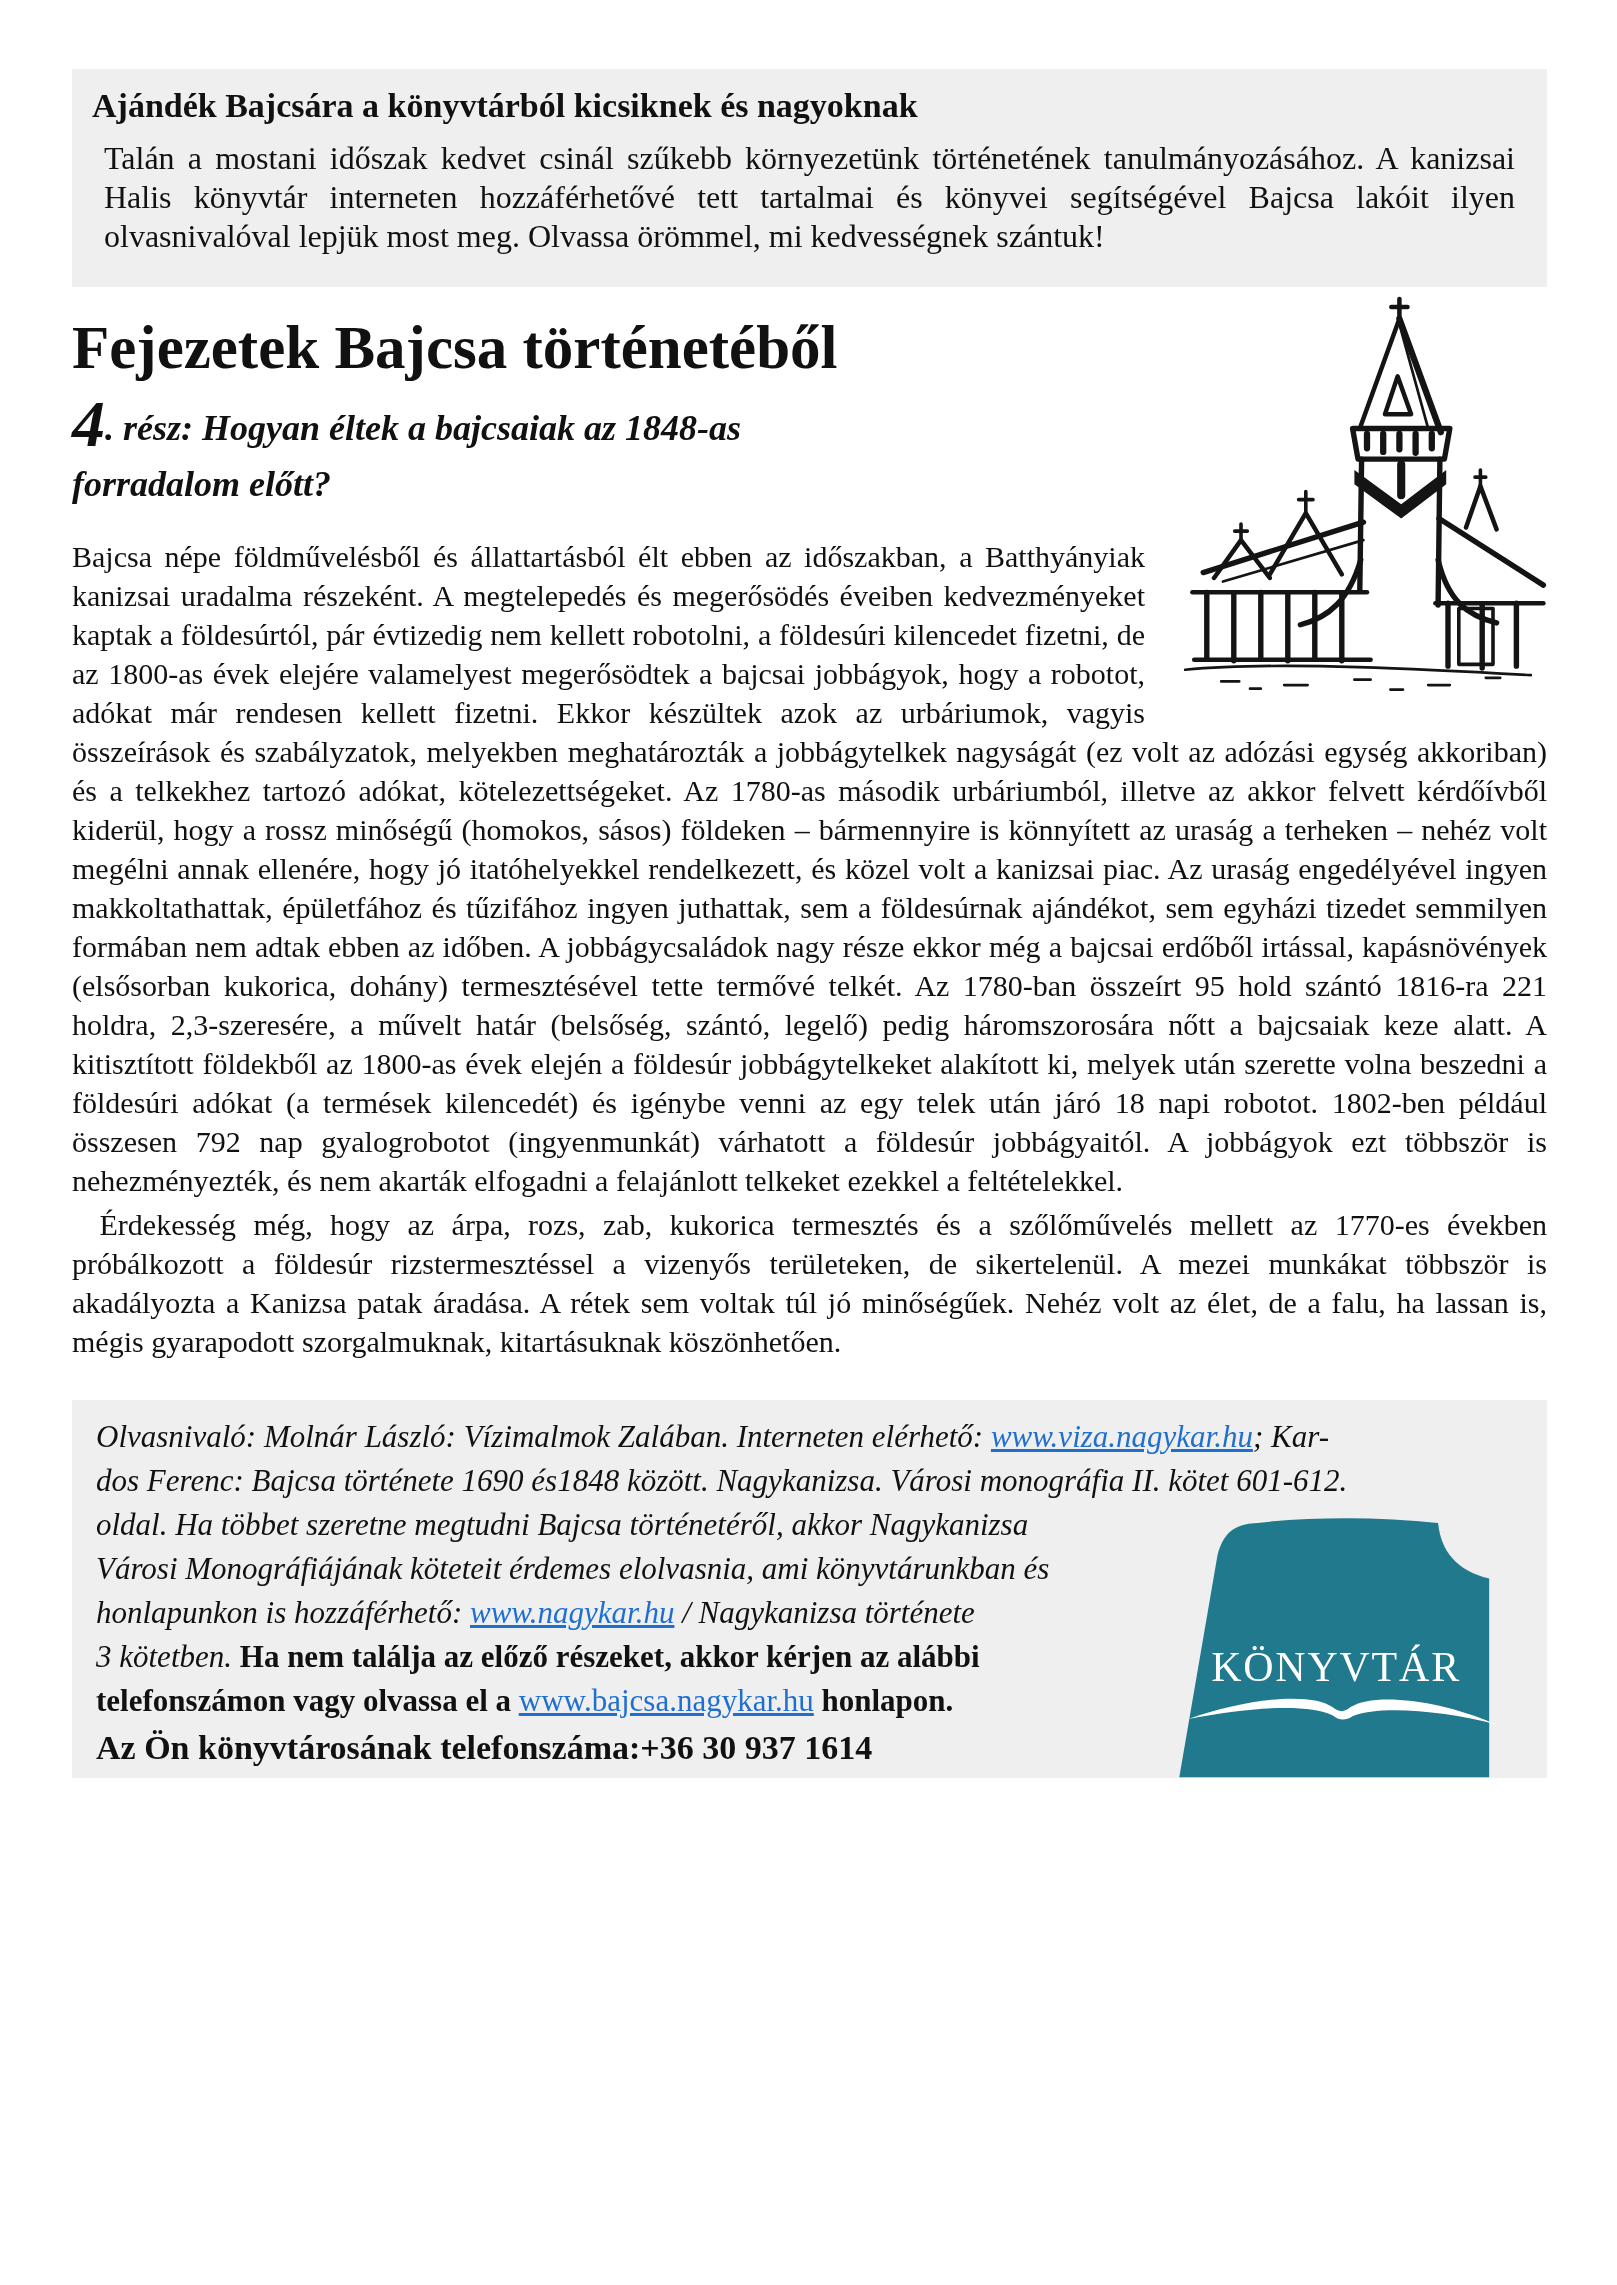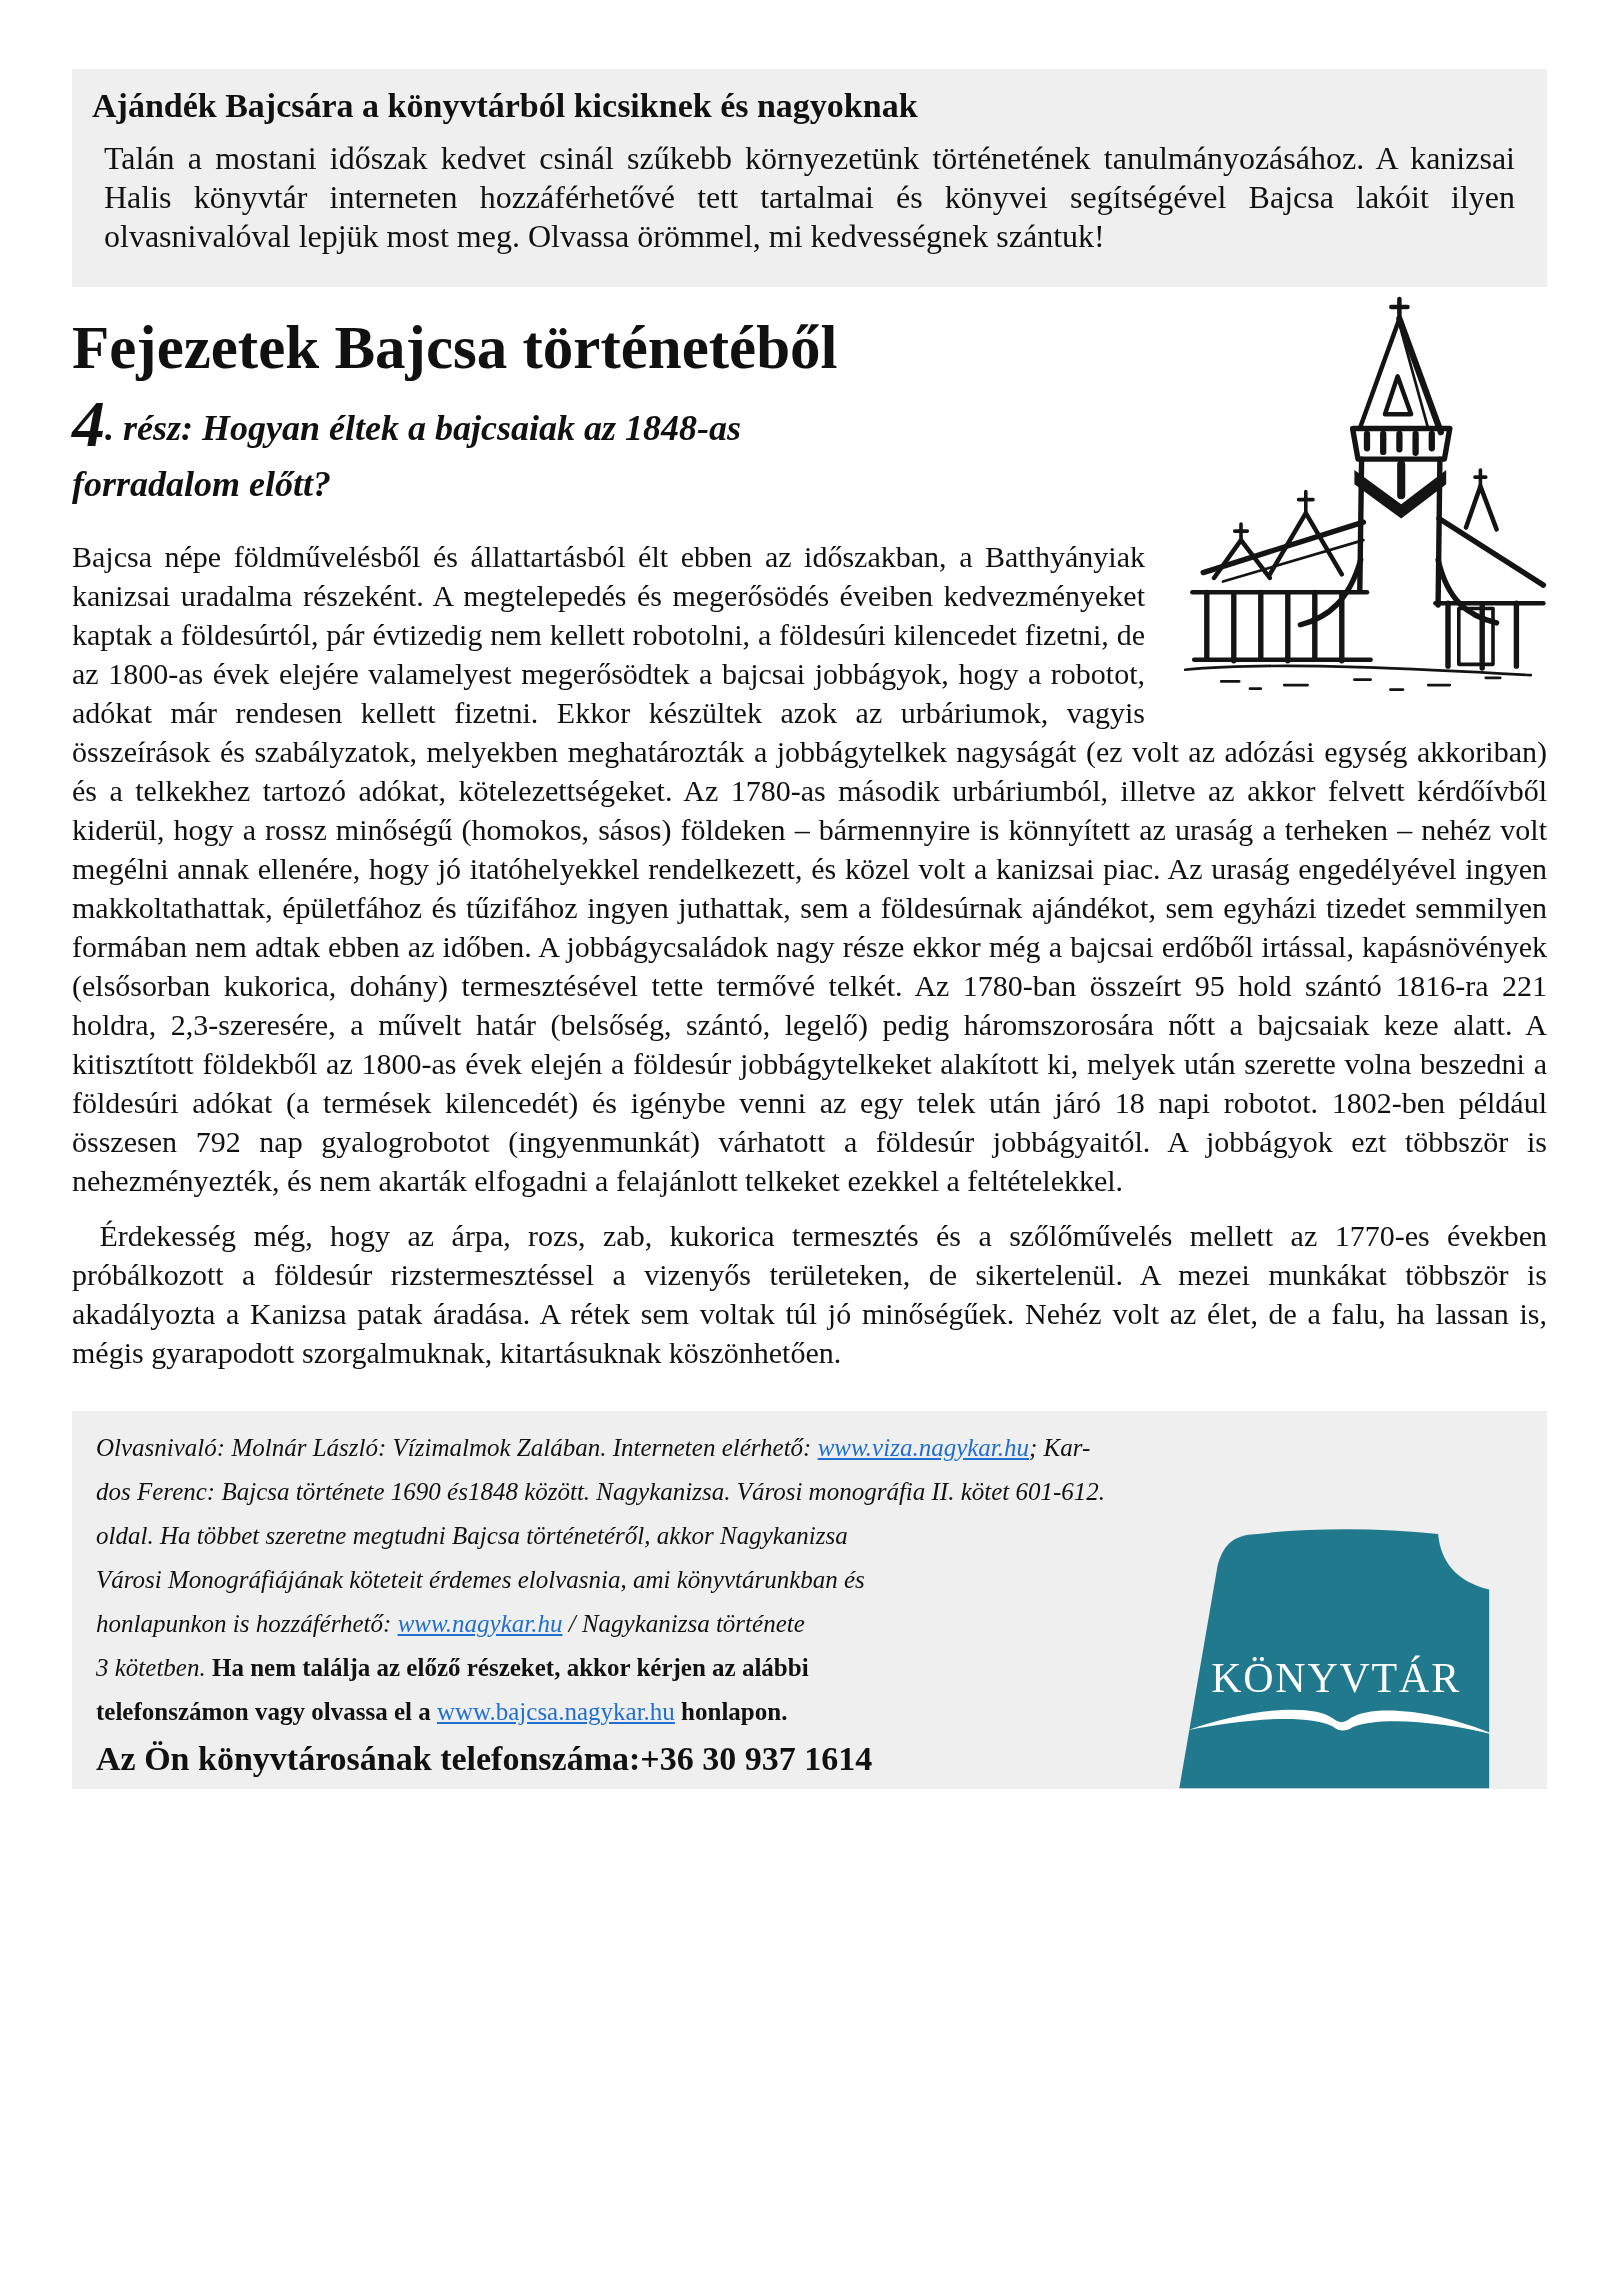--- a/index.html
+++ b/index.html
@@ -31,28 +31,28 @@
   .subtitle{
     margin:20px 0 0 0;font-style:italic;font-weight:bold;font-size:36px;line-height:1.55;
   }
   .subtitle .part-number{
     font-size:66px;font-style:italic;font-weight:bold;line-height:0;vertical-align:-5.5px;
   }
   
   .body-par{
     font-size:30px;line-height:39px;text-align:justify;margin:24px 0 0 0;
   }
-  .body-par.second{margin-top:16px;text-indent:27.5px;}
+  .body-par.second{margin-top:5px;text-indent:27.5px;}
   
   .footer-box{
     background:#f0efef;margin-top:39px;padding:14.7px 24px 5.5px 24px;box-sizing:border-box;
     position:relative;min-height:358px;clear:both;
   }
   .f-line{
-    font-size:25px;line-height:44px;font-style:italic;white-space:nowrap;
+    font-size:31px;line-height:44px;font-style:italic;white-space:nowrap;
   }
   .f-line .bold-seg{font-style:normal;font-weight:bold;}
   a.doc-link{color:#1f6fd0;text-decoration:underline;cursor:pointer;}
   a.doc-link.bold-link{font-style:normal;font-weight:normal;}
   .phone-line{
     font-size:34px;font-style:normal;font-weight:bold;line-height:48px;margin-top:1.8px;
   }
   .library-logo{
     position:absolute;right:15px;bottom:0;width:360px;height:264px;text-decoration:underline;
   }

